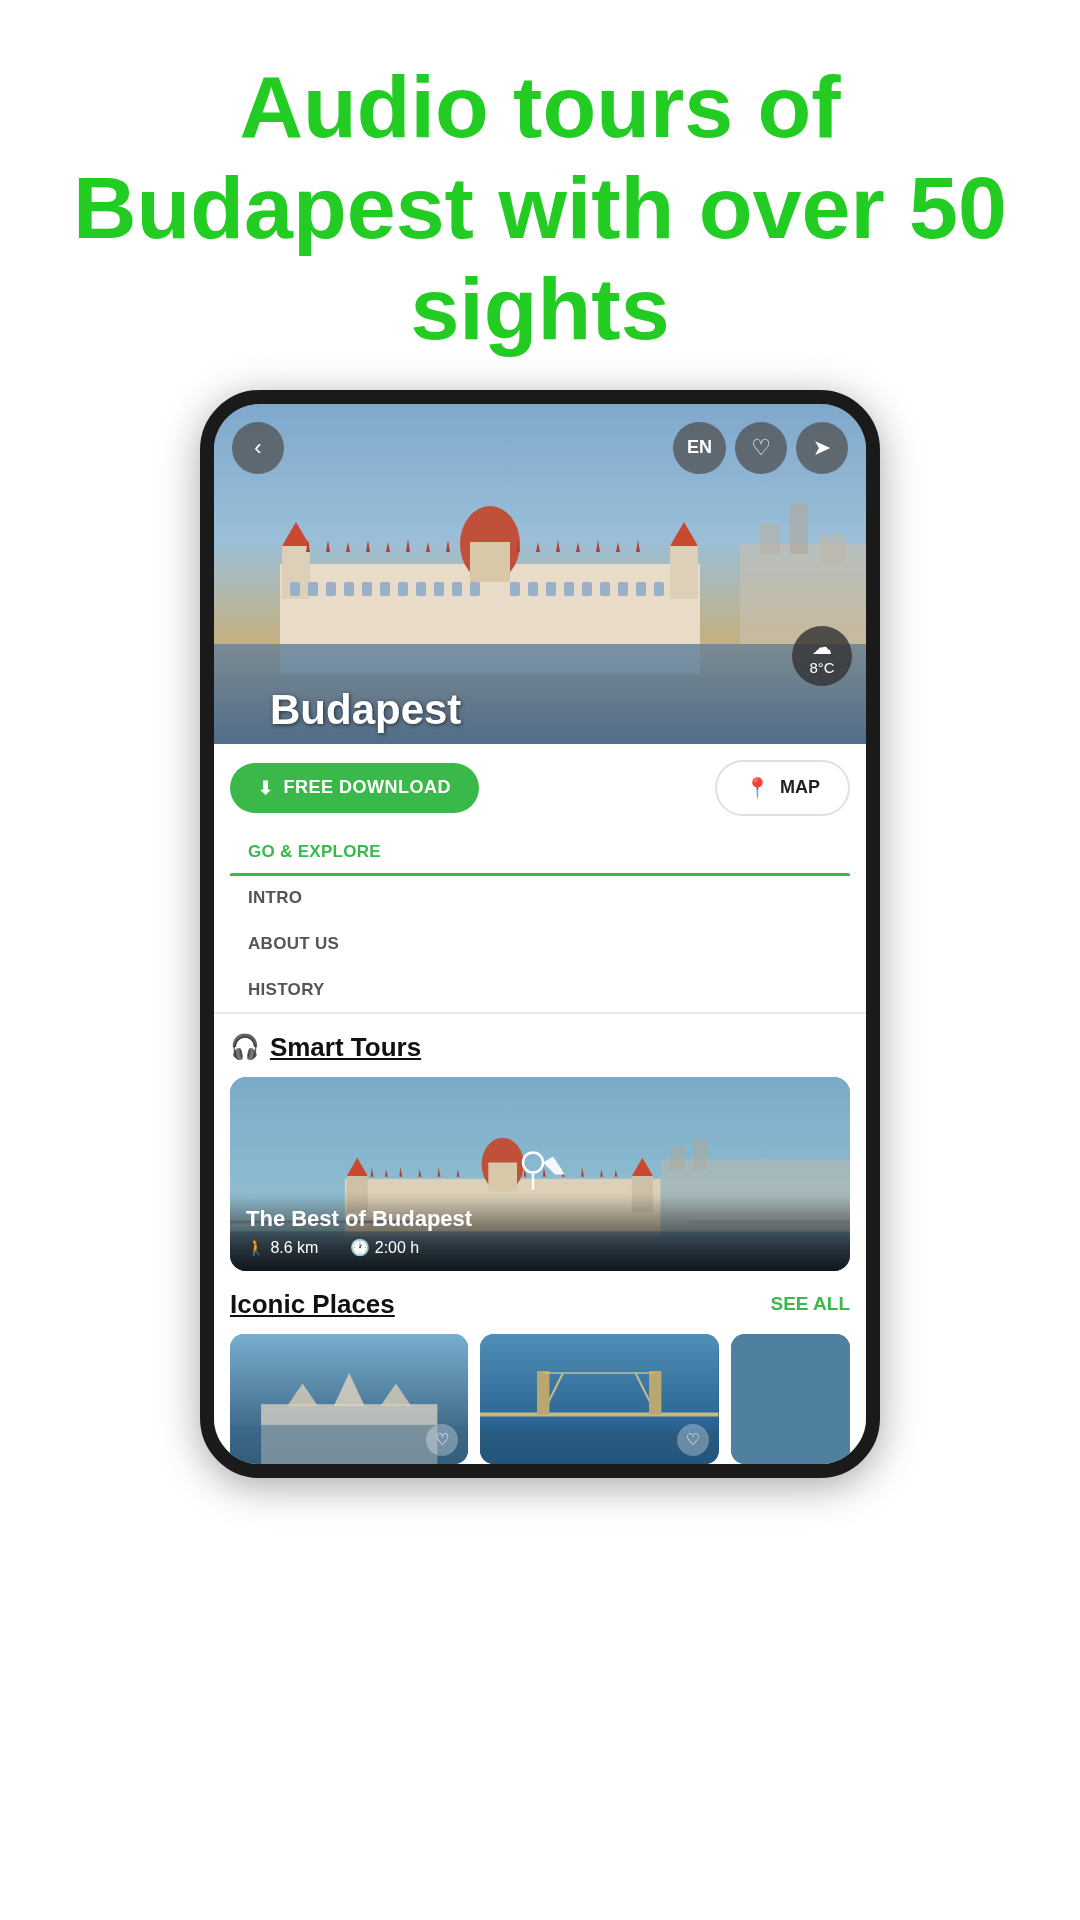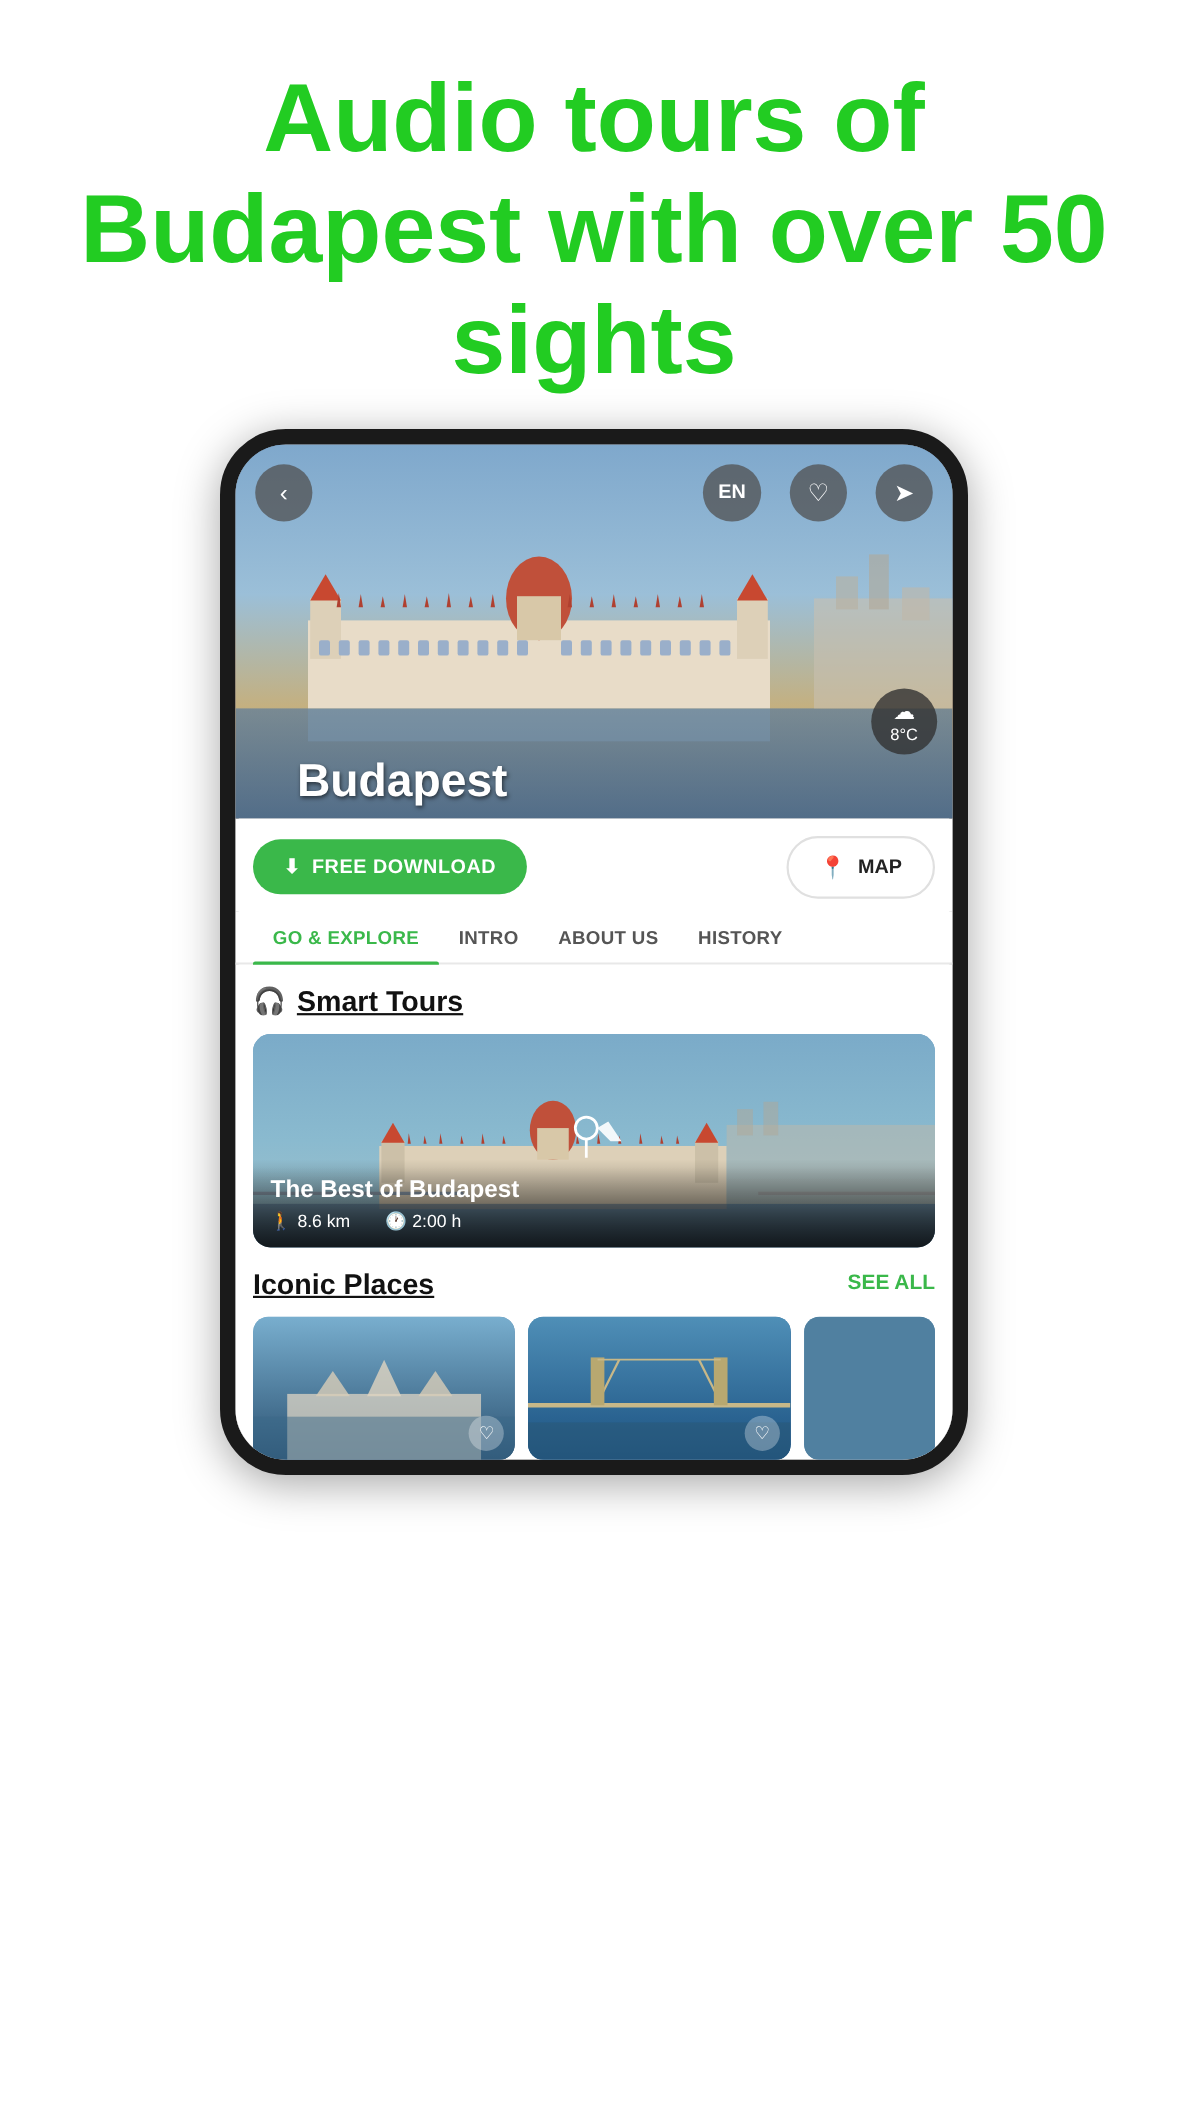--- a/index.html
+++ b/index.html
@@ -8,26 +8,25 @@
       width: 1080px;
       min-height: 1920px;
       background: #ffffff;
       font-family: 'Arial', sans-serif;
       overflow-x: hidden;
     }
 
     
     .hero-title {
       text-align: center;
-      padding: 40px 60px 30px;
+      padding: 56px 60px 30px;
       color: #22cc22;
       font-size: 88px;
       font-weight: 900;
       line-height: 1.15;
-      margin-top: 16px;
     }
 
     
     .phone-wrapper {
       display: flex;
       justify-content: center;
       padding: 0 40px;
     }
     .phone-frame {
       width: 680px;
@@ -75,21 +74,21 @@
       background: rgba(80,80,80,0.75);
       display: flex;
       align-items: center;
       justify-content: center;
       cursor: pointer;
       color: #fff;
       font-size: 22px;
     }
     .top-right-buttons {
       display: flex;
-      gap: 26px;
+      gap: 9px;
     }
     .lang-btn {
       background: rgba(80,80,80,0.75);
       border-radius: 26px;
       padding: 8px 14px;
       color: #fff;
       font-size: 18px;
       font-weight: bold;
       cursor: pointer;
       display: flex;
@@ -163,20 +162,21 @@
     }
     .btn-map .map-pin { color: #3ab84a; font-size: 20px; }
 
     
     .tab-bar {
       display: flex;
       gap: 0;
       padding: 0 16px;
       border-bottom: 2px solid #e8e8e8;
       background: #fff;
+      flex-direction: column;
     }
     .tab-item {
       padding: 14px 18px 12px;
       font-size: 17px;
       font-weight: bold;
       color: #555;
       cursor: pointer;
       position: relative;
       letter-spacing: 0.3px;
     }

